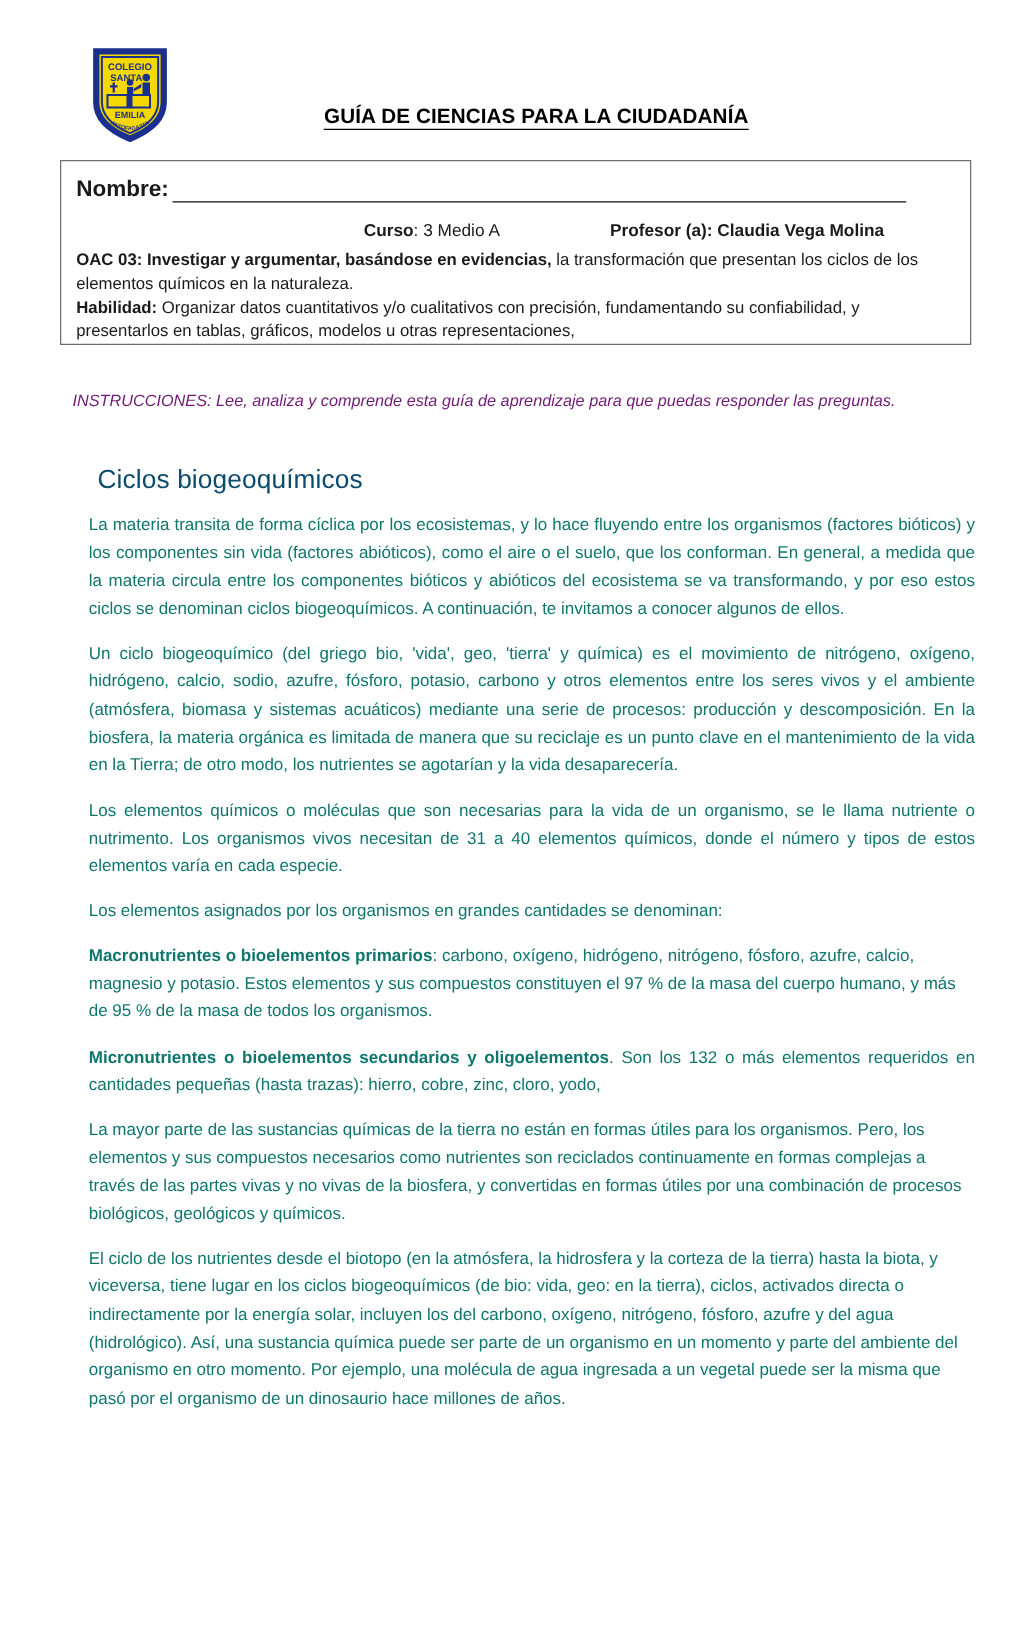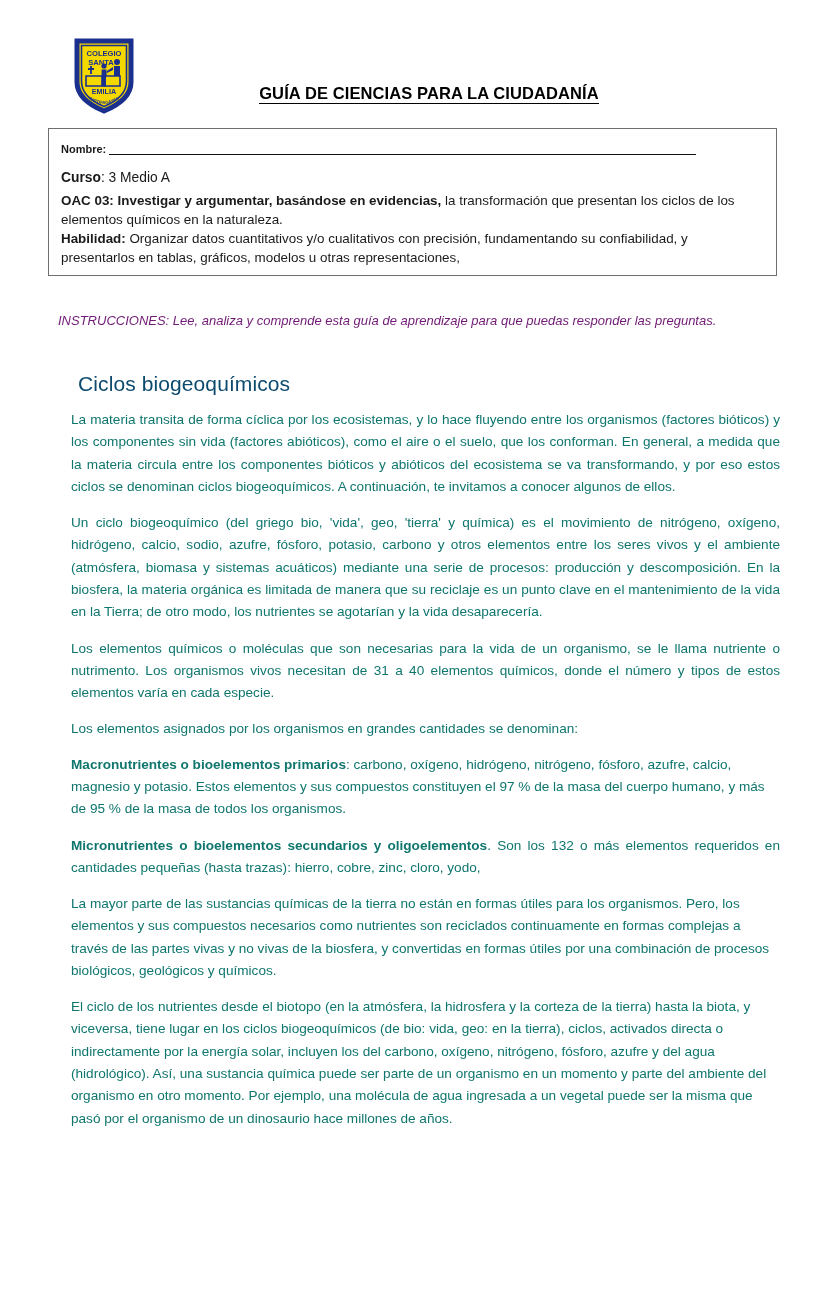--- a/index.html
+++ b/index.html
@@ -67,36 +67,37 @@
     line-height: 1.42;
   }
   .nombre-row {
     display: flex;
     align-items: flex-end;
     margin-top: 3px;
     margin-bottom: 13px;
   }
   .nombre-label {
     font-weight: bold;
-    font-size: 11px;
+    font-size: 18px;
     white-space: nowrap;
     text-align: center;
   }
   .nombre-label .colon { font-weight: bold; }
   .nombre-line {
     flex: 0 0 587px;
     border-bottom: 1.7px solid #111;
     height: 13px;
     margin-left: 3px;
   }
   .meta-row {
     display: flex;
     align-items: baseline;
     margin-bottom: 3px;
     font-size: 13.8px;
+    justify-content: flex-end;
   }
   .meta-curso { width: 197px; }
   .meta-prof  { width: 276px; }
   .meta-fecha { flex: 1; }
   .b { font-weight: bold; }
 
   .oac-block {
     font-size: 13.4px;
     line-height: 1.44;
     text-align: left;
@@ -195,20 +196,21 @@
 
 <div class="info-box">
 
   <div class="nombre-row">
     <span class="nombre-label"><span>Nombre</span><span class="colon">:</span></span>
     <span class="nombre-line"></span>
   </div>
 
   <div class="meta-row info-row">
     <span class="meta-curso"><span class="b">Curso</span>: <span>3 Medio A</span></span>
+    <span class="meta-prof"><span class="b">Profesor (a)</span><span class="b">: </span><span class="b">Claudia Vega Molina</span></span>
   </div>
 
   <div class="oac-block">
     <p><span class="b">OAC 03: Investigar y argumentar, basándose en evidencias,</span><span> la transformación que presentan los ciclos de los elementos químicos en la naturaleza.</span></p>
     <p><span class="b">Habilidad:</span><span> Organizar datos cuantitativos y/o cualitativos con precisión, fundamentando su confiabilidad, y presentarlos en tablas, gráficos, modelos u otras representaciones,</span></p>
   </div>
 </div>
 
 <div class="content">
 

